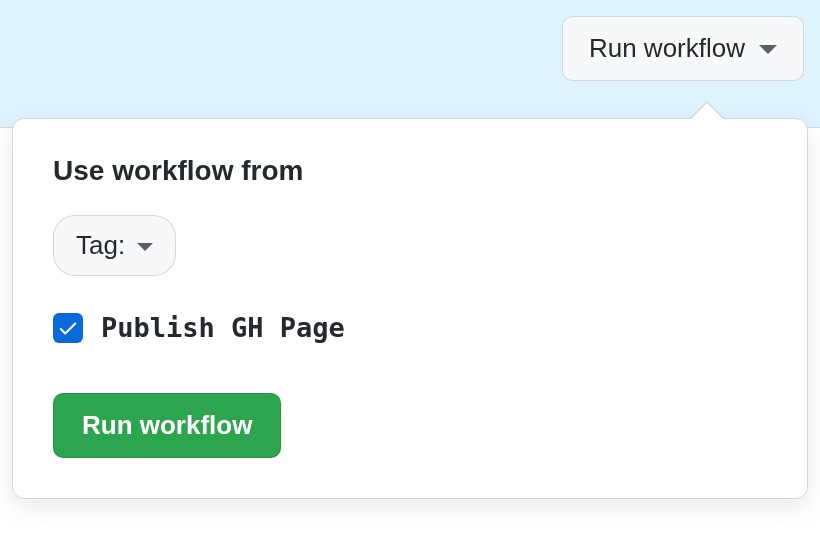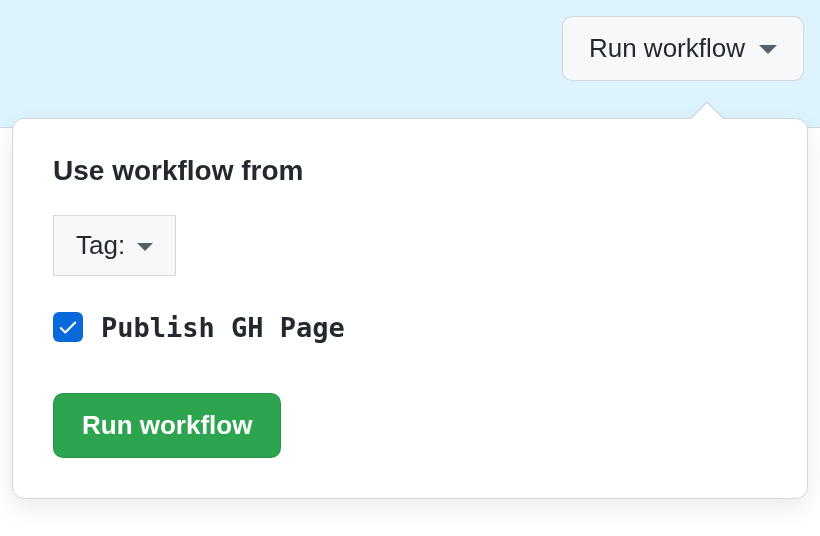--- a/index.html
+++ b/index.html
@@ -82,39 +82,39 @@
       font-size: 28px;
       font-weight: 600;
       color: #24292f;
       margin-bottom: 28px;
     }
     .branch-selector {
       display: inline-flex;
       align-items: center;
       background: #f6f8fa;
       border: 1px solid rgba(27,31,36,0.15);
-      border-radius: 0;
+      border-radius: 22px;
       padding: 14px 22px;
       font-size: 26px;
       color: #24292f;
       cursor: pointer;
       gap: 12px;
       margin-bottom: 36px;
     }
     .branch-selector .caret {
       width: 0;
       height: 0;
       border-left: 8px solid transparent;
       border-right: 8px solid transparent;
       border-top: 8px solid #57606a;
       margin-top: 2px;
     }
     .checkbox-row {
       display: flex;
-      align-items: flex-start;
+      align-items: flex-end;
       gap: 18px;
       margin-bottom: 50px;
     }
     .checkbox {
       width: 30px;
       height: 30px;
       background: #0969da;
       border-radius: 6px;
       display: flex;
       align-items: center;

